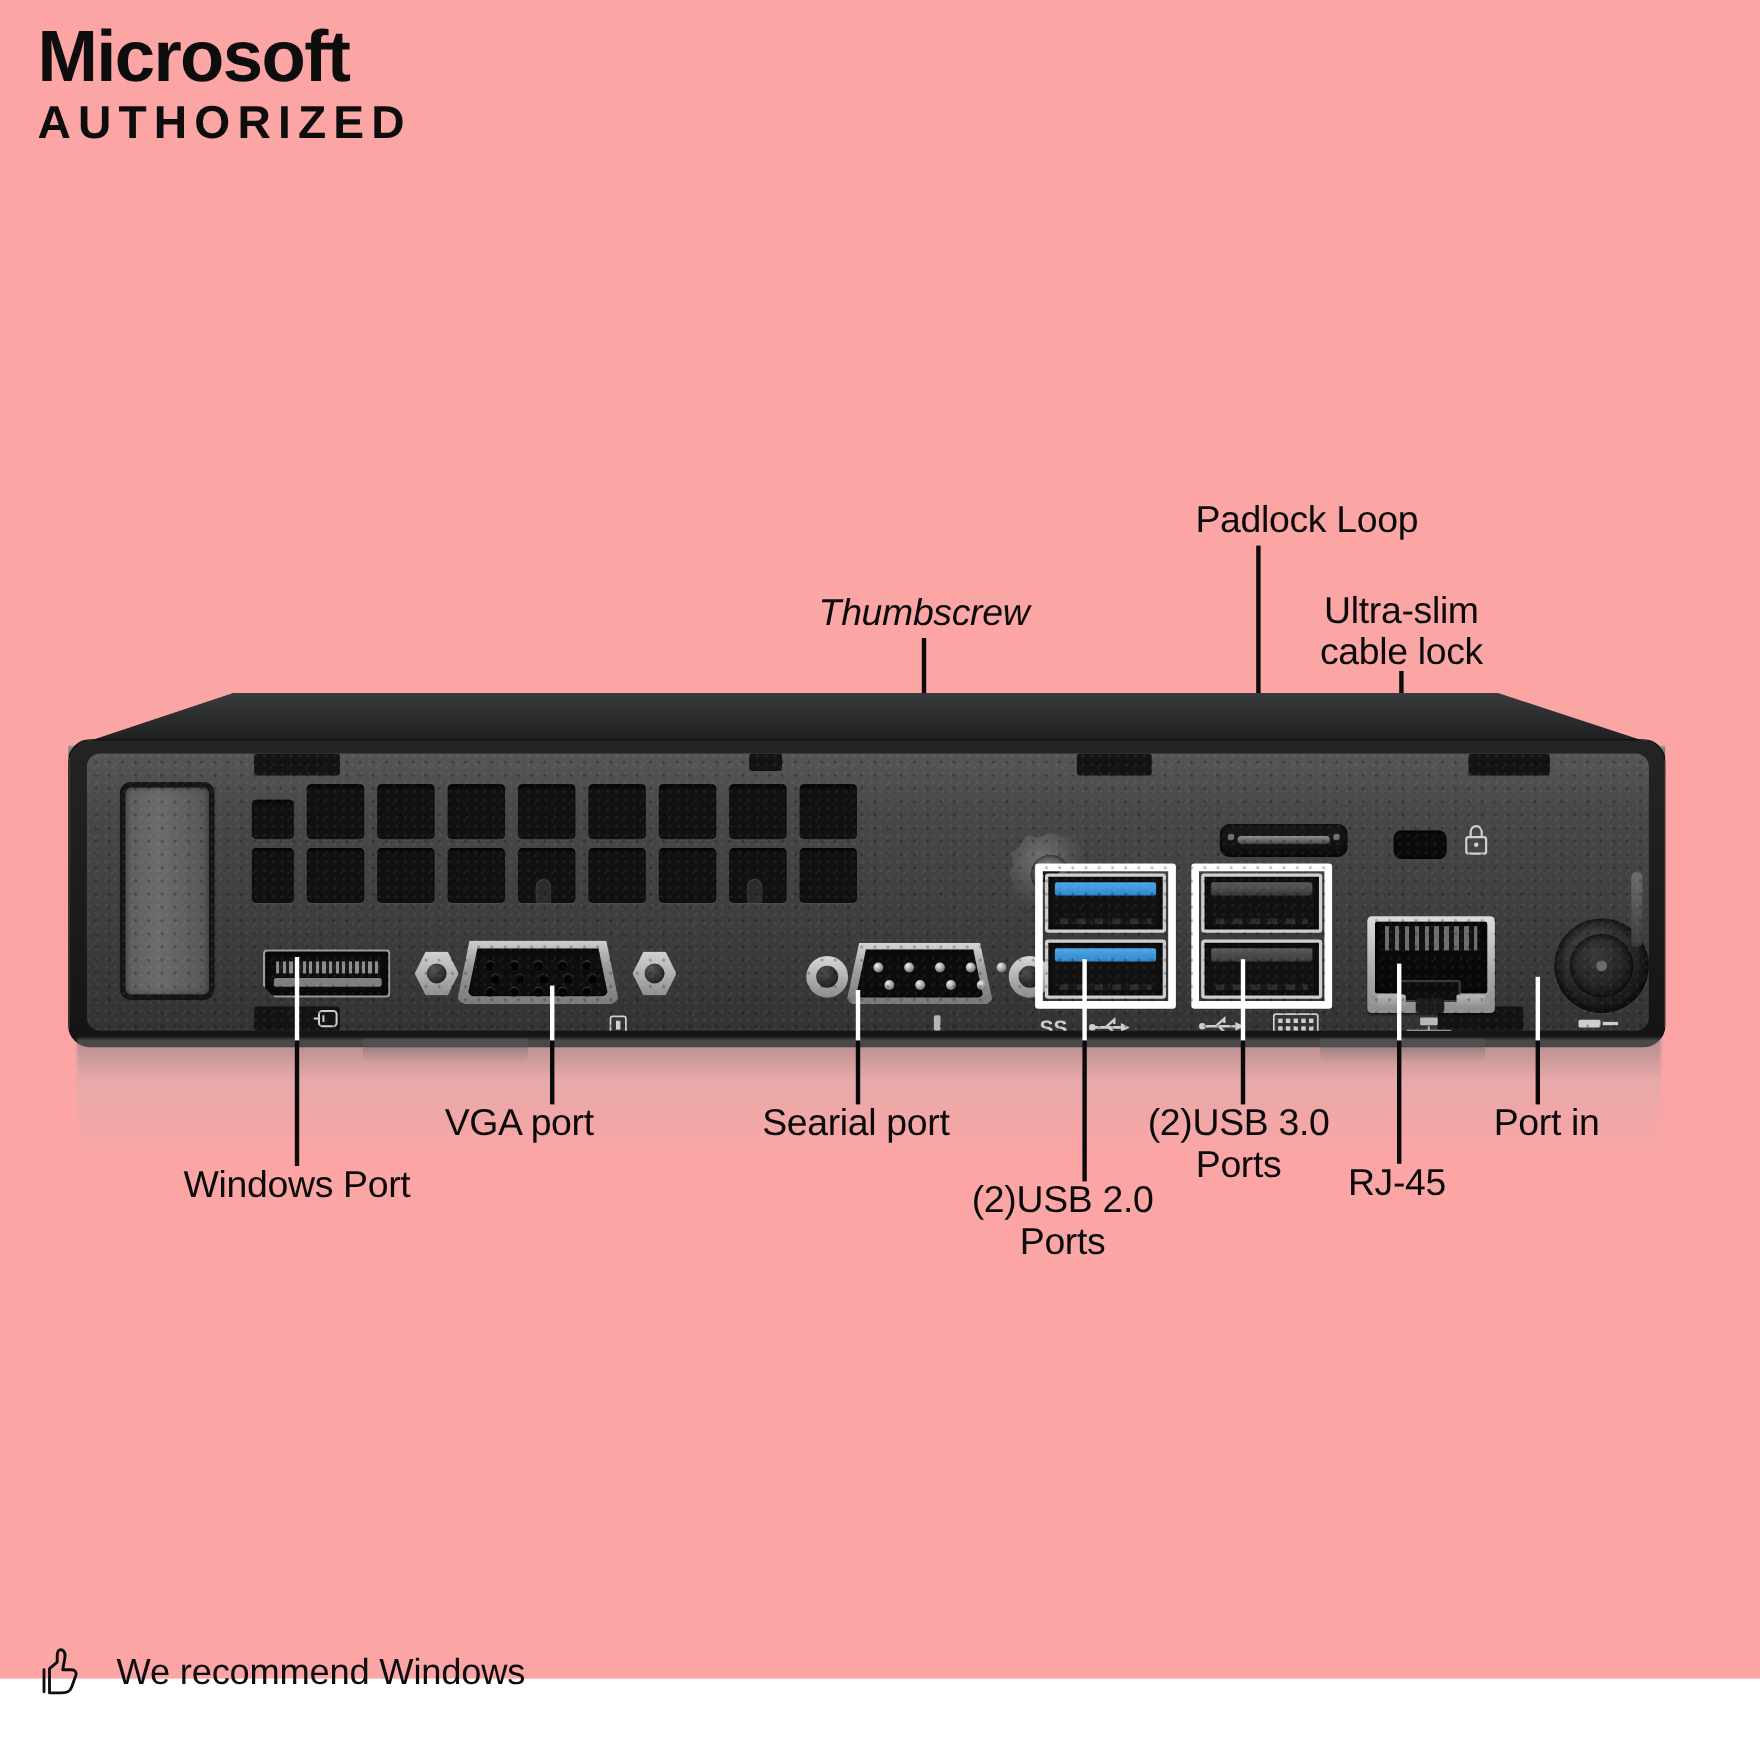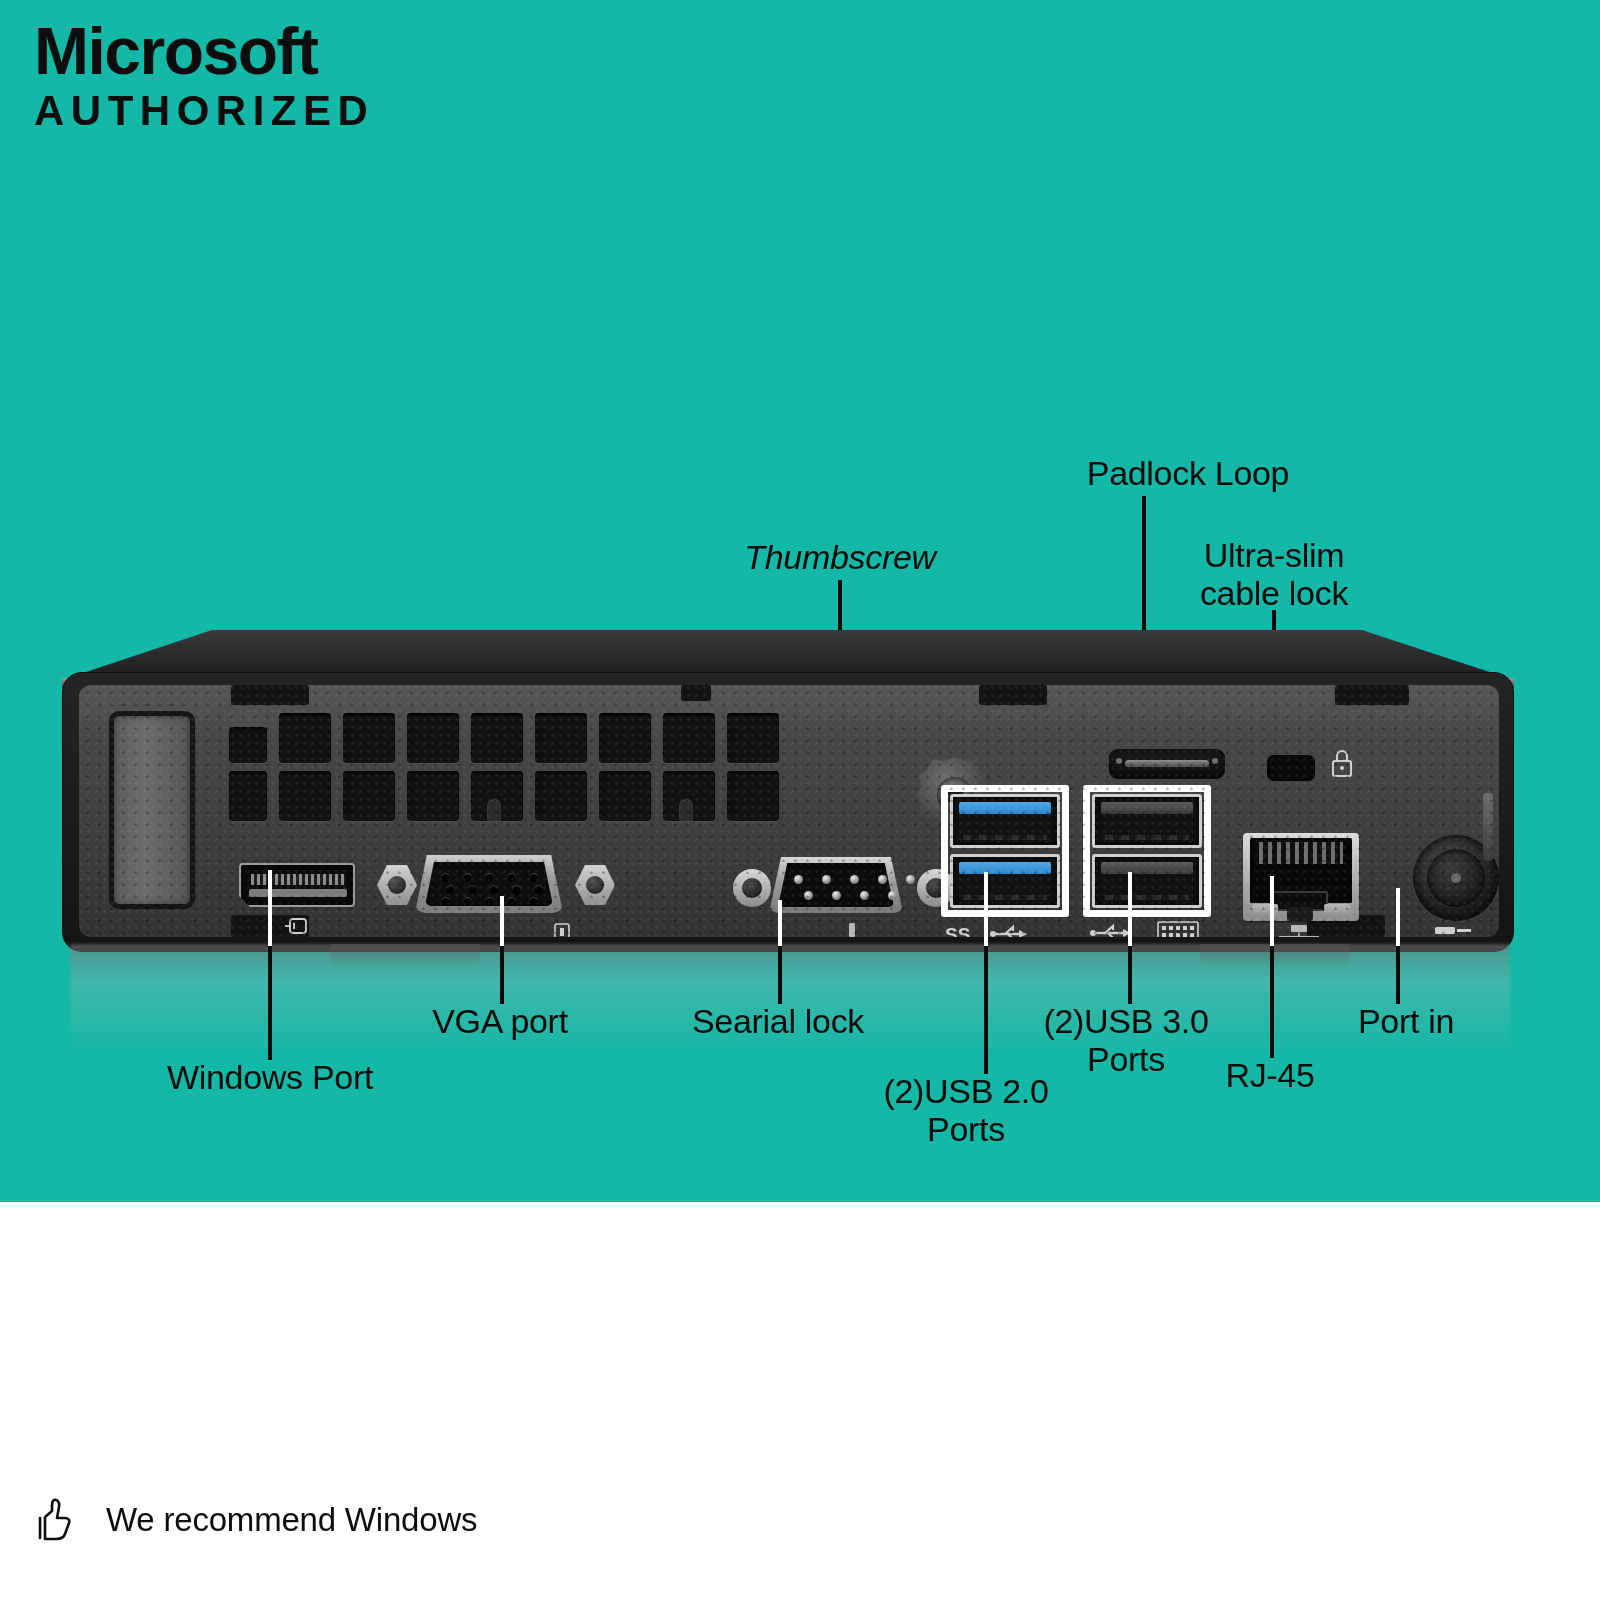--- a/index.html
+++ b/index.html
@@ -6,22 +6,22 @@
   * { box-sizing: border-box; }
   html, body {
     margin: 0; padding: 0;
     width: 1600px; height: 1600px;
     background: #ffffff;
     font-family: "Liberation Sans", sans-serif;
     overflow: hidden;
   }
   #page {
     position: relative;
-    width: 1600px; height: 1202px;
-    background: #14b8a6;
+    width: 1600px; height: 1526px;
+    background: #fca5a5;
   }
 
   
   #badge { position: absolute; left: 34px; top: 18px; }
   #badge .ms-word {
     font-size: 66px; font-weight: 700; letter-spacing: -1.5px;
     color: #0d0d0d; line-height: 1.02;
     font-family: "Liberation Sans", sans-serif;
   }
   #badge .auth-word {
@@ -611,22 +611,22 @@
     <div class="leader white" style="left:1128px; top:872px; height:74px;"></div>
     <div class="leader" style="left:1128px; top:946px; height:58px;"></div>
 
     <div class="leader white" style="left:1270px; top:876px; height:70px;"></div>
     <div class="leader" style="left:1270px; top:946px; height:112px;"></div>
 
     <div class="leader white" style="left:1396px; top:888px; height:58px;"></div>
     <div class="leader" style="left:1396px; top:946px; height:58px;"></div>
 
     <div class="callout center" style="left:270px;  top:1058px;">Windows Port</div>
-    <div class="callout center" style="left:500px;  top:1002px;">VGA port</div>
-    <div class="callout center" style="left:778px;  top:1002px;">Searial lock</div>
+    <div class="callout center" style="left:472px;  top:1002px;">VGA port</div>
+    <div class="callout center" style="left:778px;  top:1002px;">Searial port</div>
     <div class="callout center" style="left:966px;  top:1072px;">(2)USB 2.0
 Ports</div>
     <div class="callout center" style="left:1126px; top:1002px;">(2)USB 3.0
 Ports</div>
     <div class="callout center" style="left:1270px; top:1056px;">RJ-45</div>
     <div class="callout center" style="left:1406px; top:1002px;">Port in</div>
 
   </div>
 
   <div id="footer">

